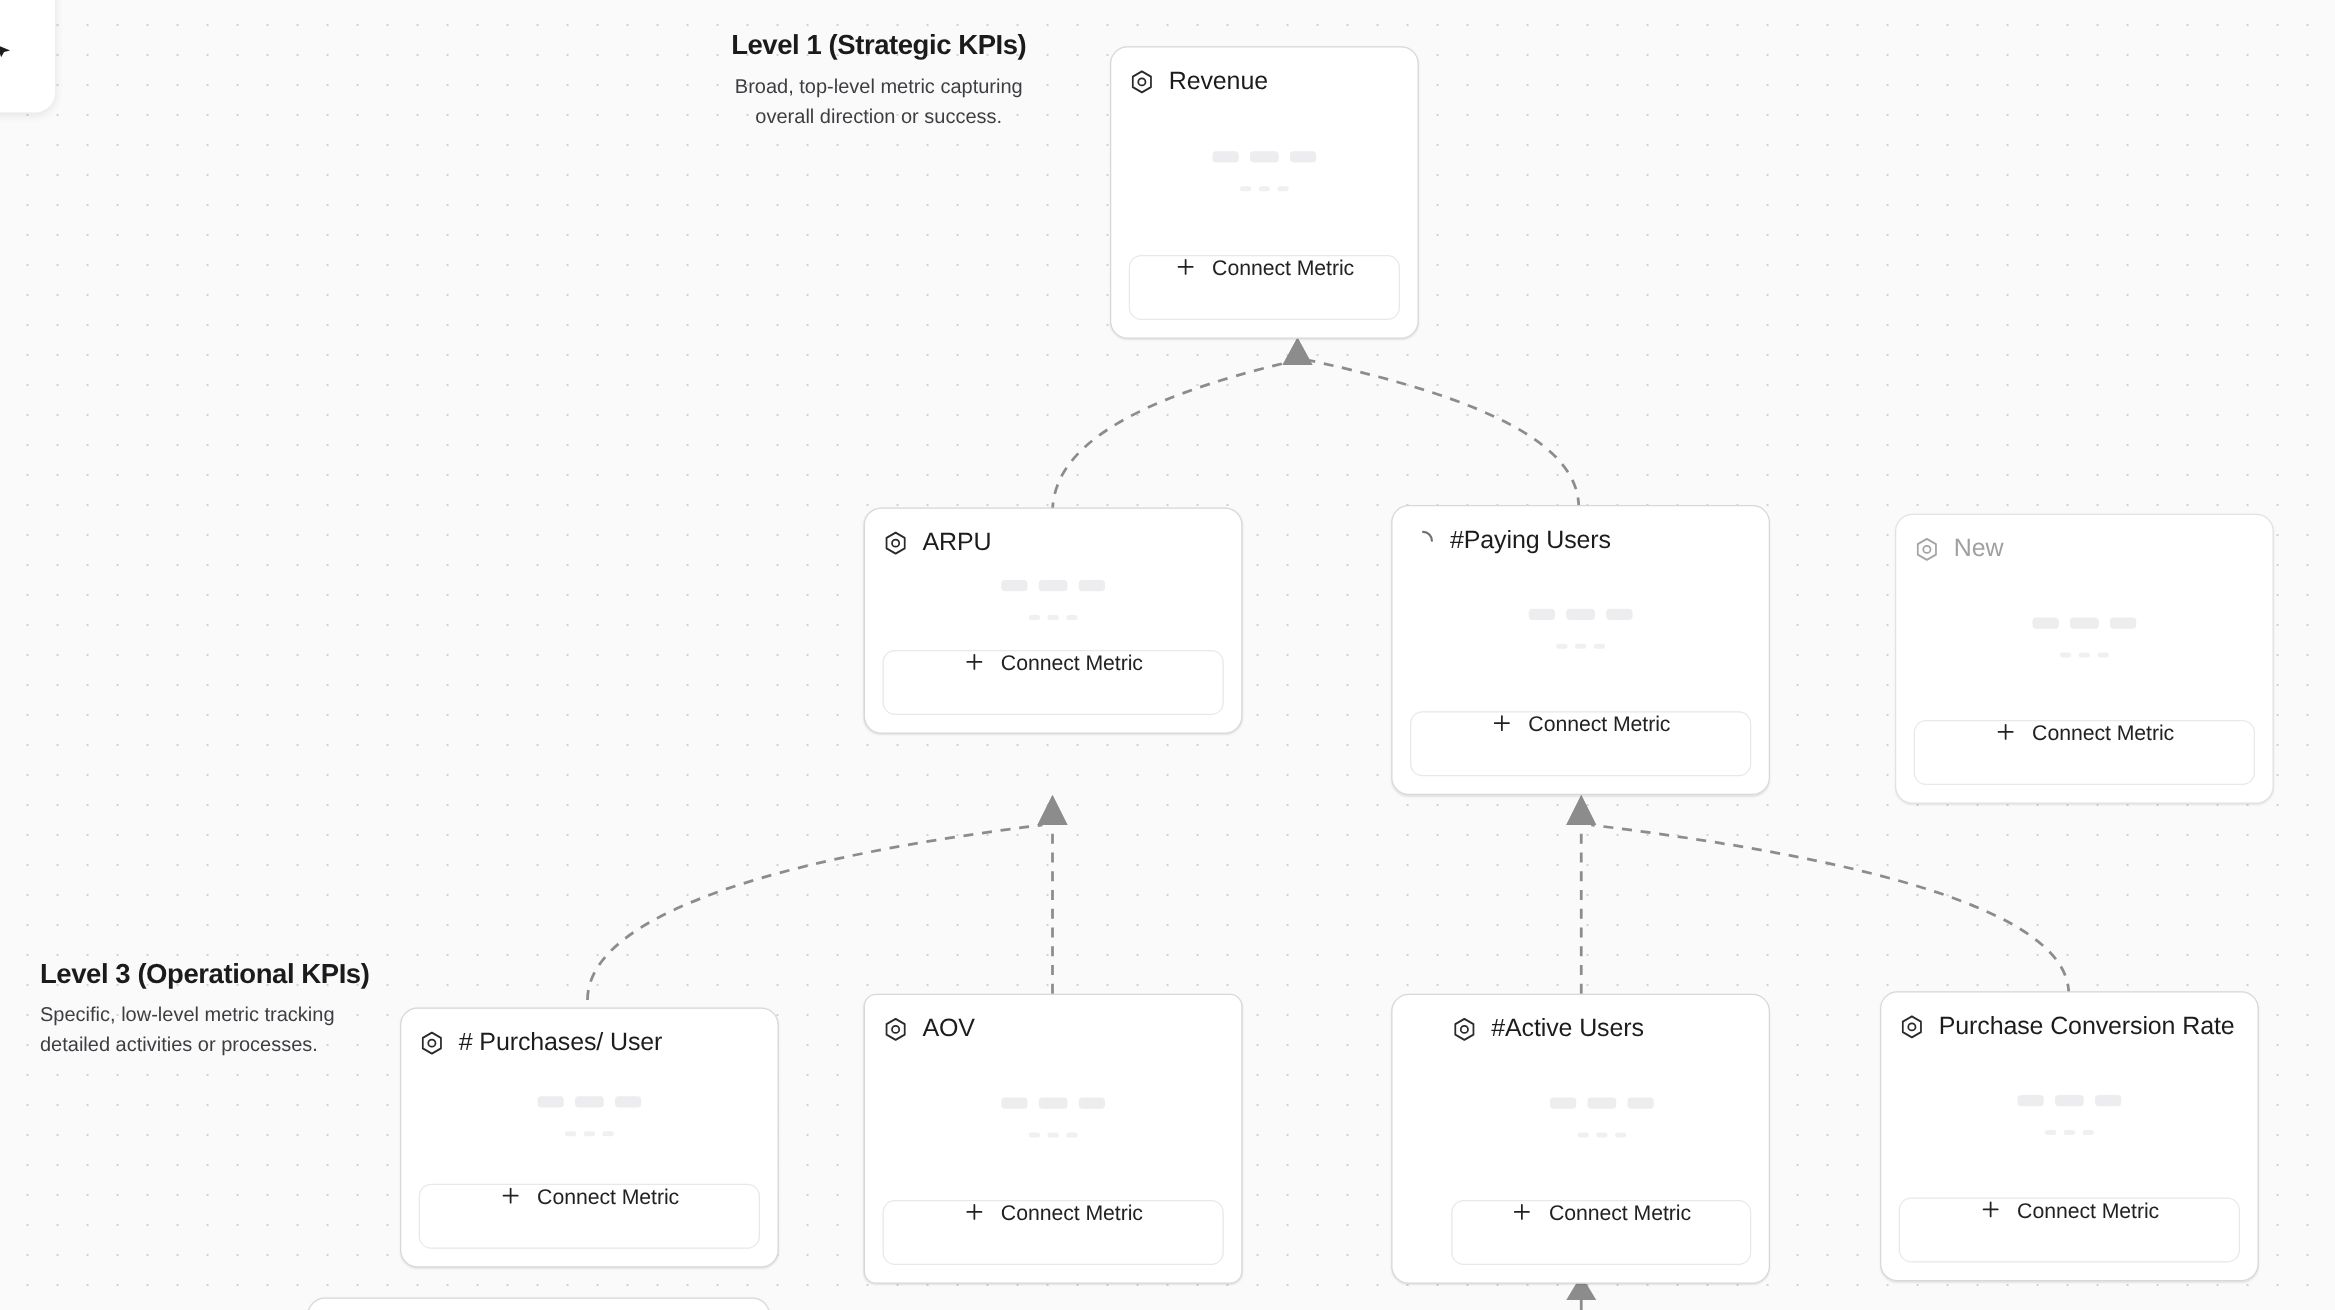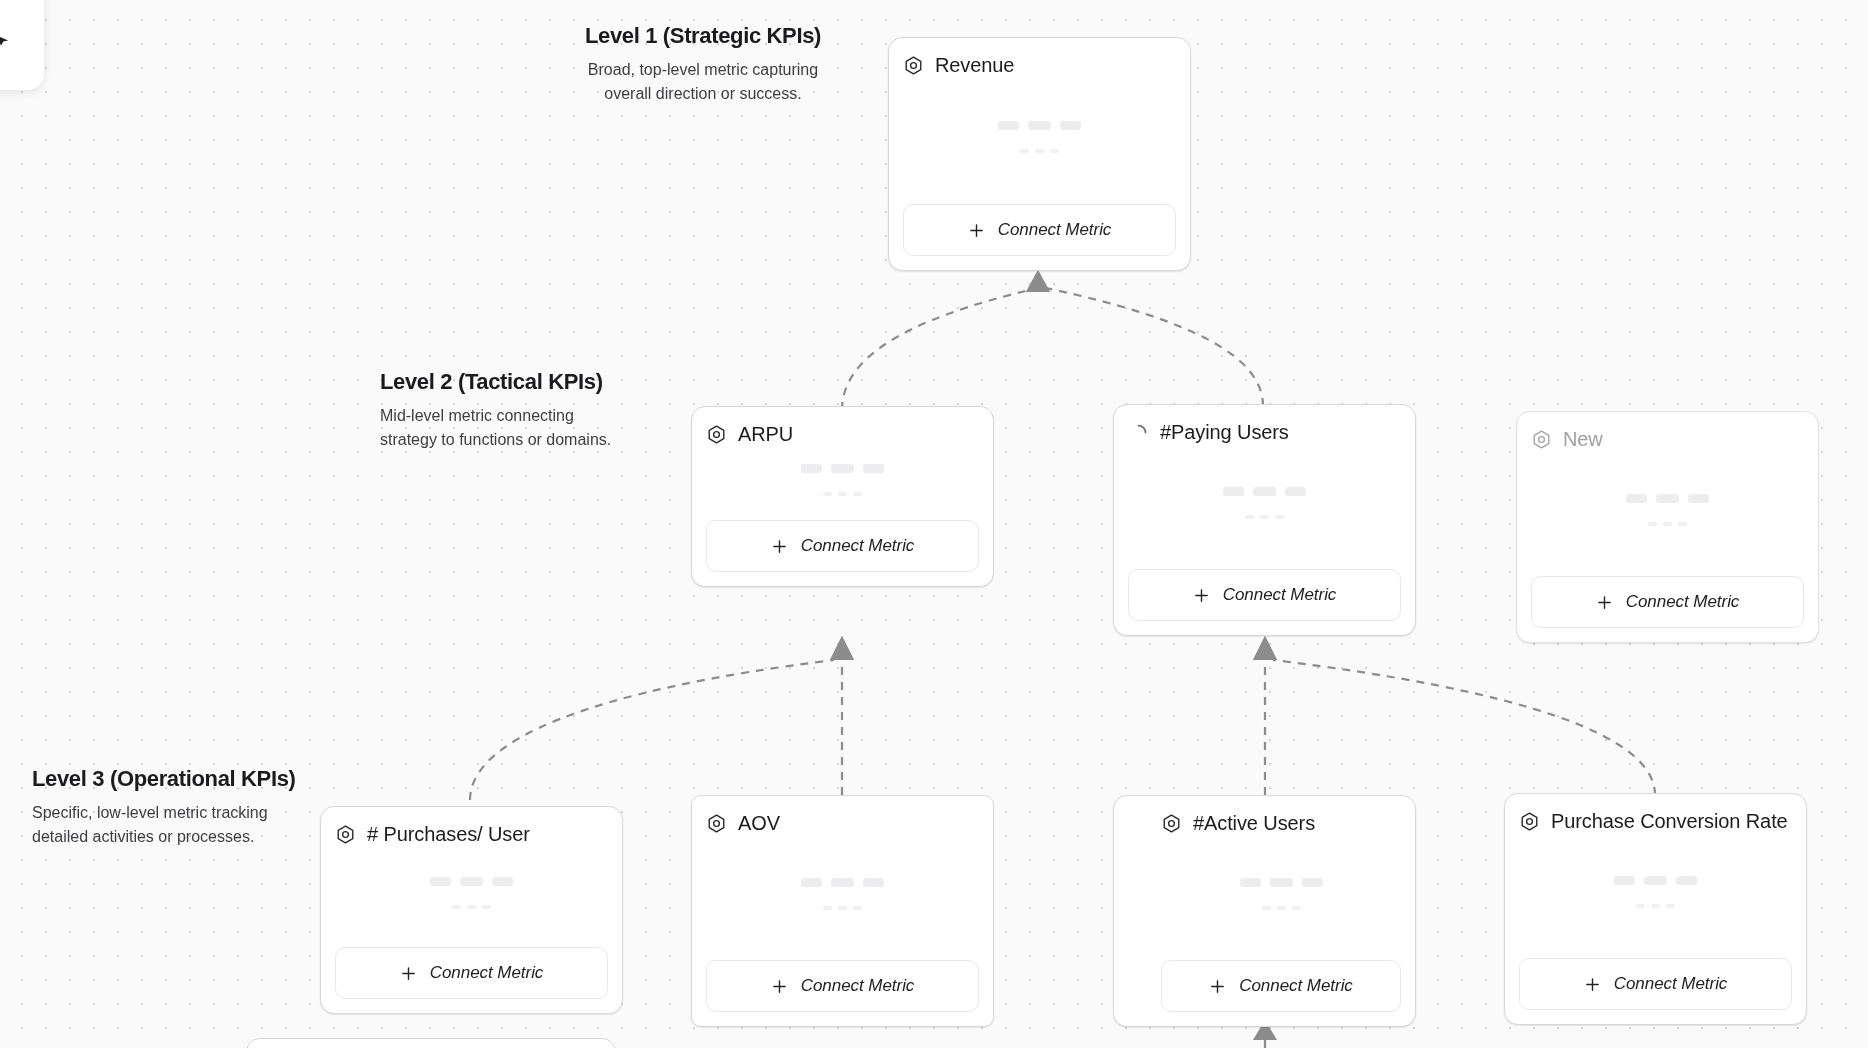--- a/index.html
+++ b/index.html
@@ -105,26 +105,25 @@
   }
 
   
   .connect-btn {
     flex: 0 0 auto;
     height: 50px;
     border: 1.2px solid #e8e8e8;
     border-radius: 10px;
     background: #ffffff;
     display: flex;
-    align-items: center;
+    align-items: flex-start;
     justify-content: center;
     gap: 13px;
     cursor: pointer;
     user-select: none;
-    font-style: italic;
   }
   .plus-icon {
     width: 17px;
     height: 17px;
     display: block;
     flex: 0 0 auto;
   }
   .connect-label {
     font-size: 17px;
     line-height: 20px;
@@ -229,33 +228,28 @@
       <polygon class="edge-head" points="1265,1020 1277,1040 1253,1040"></polygon>
     </g>
   </svg>
 
   <div class="level-note" style="left:573px; top:22px; width:260px;text-align:center;">
     <p class="level-title">Level 1 (Strategic KPIs)</p>
     <p class="level-desc">Broad, top-level metric capturing
 overall direction or success.</p>
   </div>
 
-  <div class="level-note" style="left:380px; top:368px; width:268px;">
-    <p class="level-title">Level 2 (Tactical KPIs)</p>
-    <p class="level-desc">Mid-level metric connecting
-strategy to functions or domains.</p>
-  </div>
 
   <div class="level-note" style="left:32px; top:765px; width:290px;">
     <p class="level-title">Level 3 (Operational KPIs)</p>
     <p class="level-desc">Specific, low-level metric tracking
 detailed activities or processes.</p>
   </div>
 
-  <div class="card" style="left:888px; top:37px; width:303px; height:234px;">
+  <div class="card" style="left:888px; top:37px; width:247px; height:234px;">
     <div class="card-head">
       <svg class="card-icon" viewBox="0 0 24 24" fill="none">
         <path d="M12 2.4 20.3 7.2v9.6L12 21.6 3.7 16.8V7.2z" stroke="#2a2a2c" stroke-width="1.6" stroke-linejoin="round"></path>
         <circle cx="12" cy="12" r="3.3" stroke="#2a2a2c" stroke-width="1.6"></circle>
       </svg>
       <span class="card-title">Revenue</span>
     </div>
     <div class="card-body">
       <div class="sk-row">
         <span class="sk-bar" style="width:21px;"></span>

